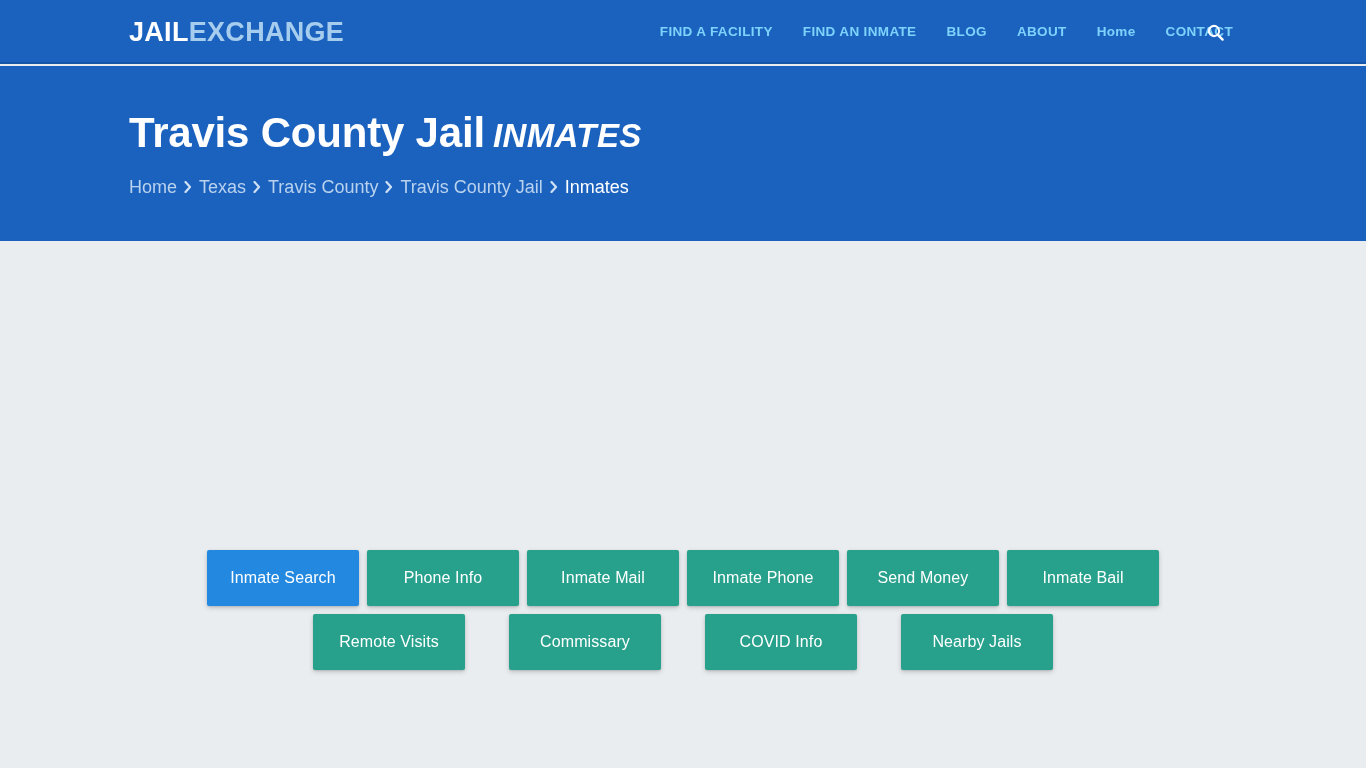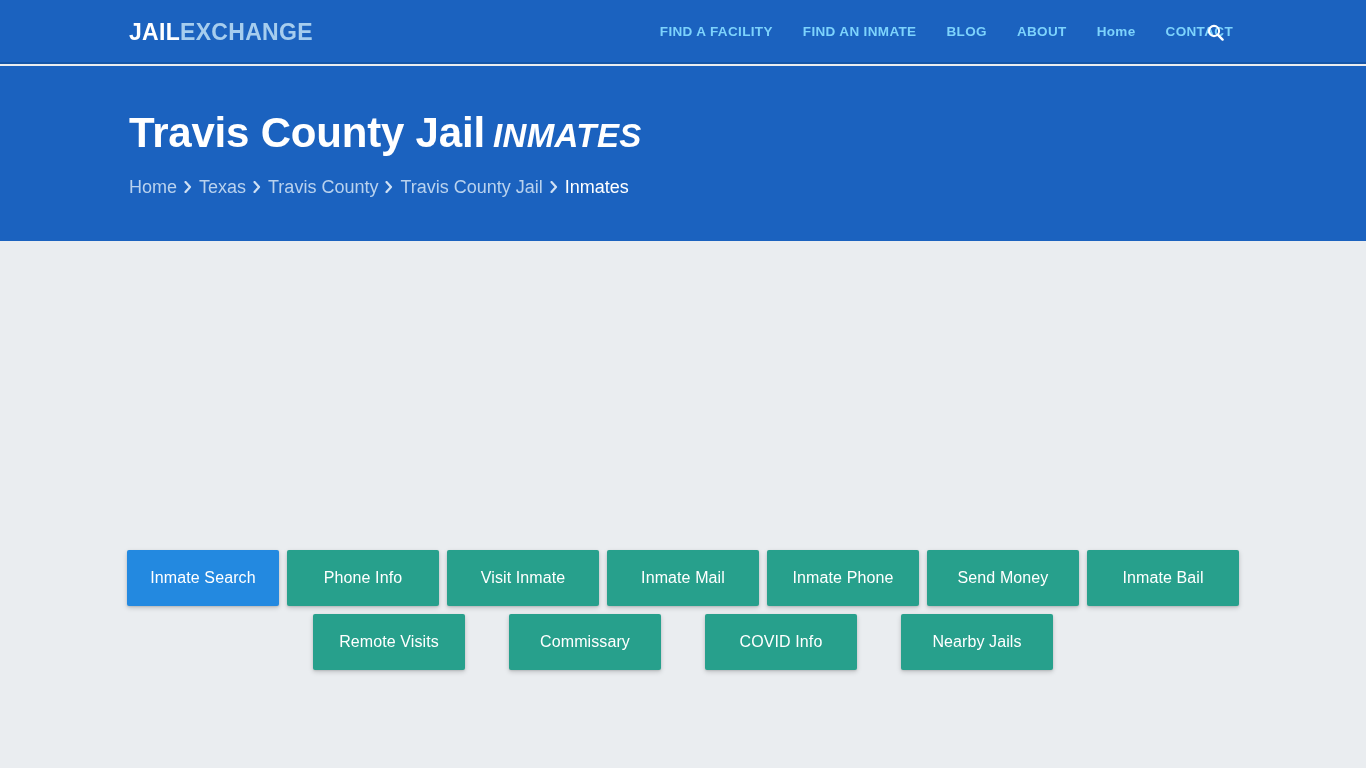--- a/index.html
+++ b/index.html
@@ -32,21 +32,21 @@
     width: 1366px;
     height: 64px;
     background: #1b62bf;
     border-bottom: 2px solid #1556a8;
   }
 
   .logo {
     position: absolute;
     left: 129px;
     top: 17px;
-    font-size: 23px;
+    font-size: 27px;
     font-weight: bold;
     letter-spacing: 0.3px;
     line-height: 30px;
     white-space: nowrap;
   }
   .logo .logo-jail { color: #ffffff; }
   .logo .logo-exchange { color: #a6cdee; }
 
   .nav-links {
     position: absolute;
@@ -246,21 +246,20 @@
       <span class="crumb current">Inmates</span>
     </div>
 
   </div>
 
   <div class="btn-area">
 
     <div class="btn-row">
       <button class="action-btn active">Inmate Search</button>
       <button class="action-btn">Phone Info</button>
-      <button class="action-btn">Visit Inmate</button>
       <button class="action-btn">Inmate Mail</button>
       <button class="action-btn">Inmate Phone</button>
       <button class="action-btn">Send Money</button>
       <button class="action-btn">Inmate Bail</button>
     </div>
 
     <div class="btn-row">
       <button class="action-btn">Remote Visits</button>
       <button class="action-btn">Commissary</button>
       <button class="action-btn">COVID Info</button>

